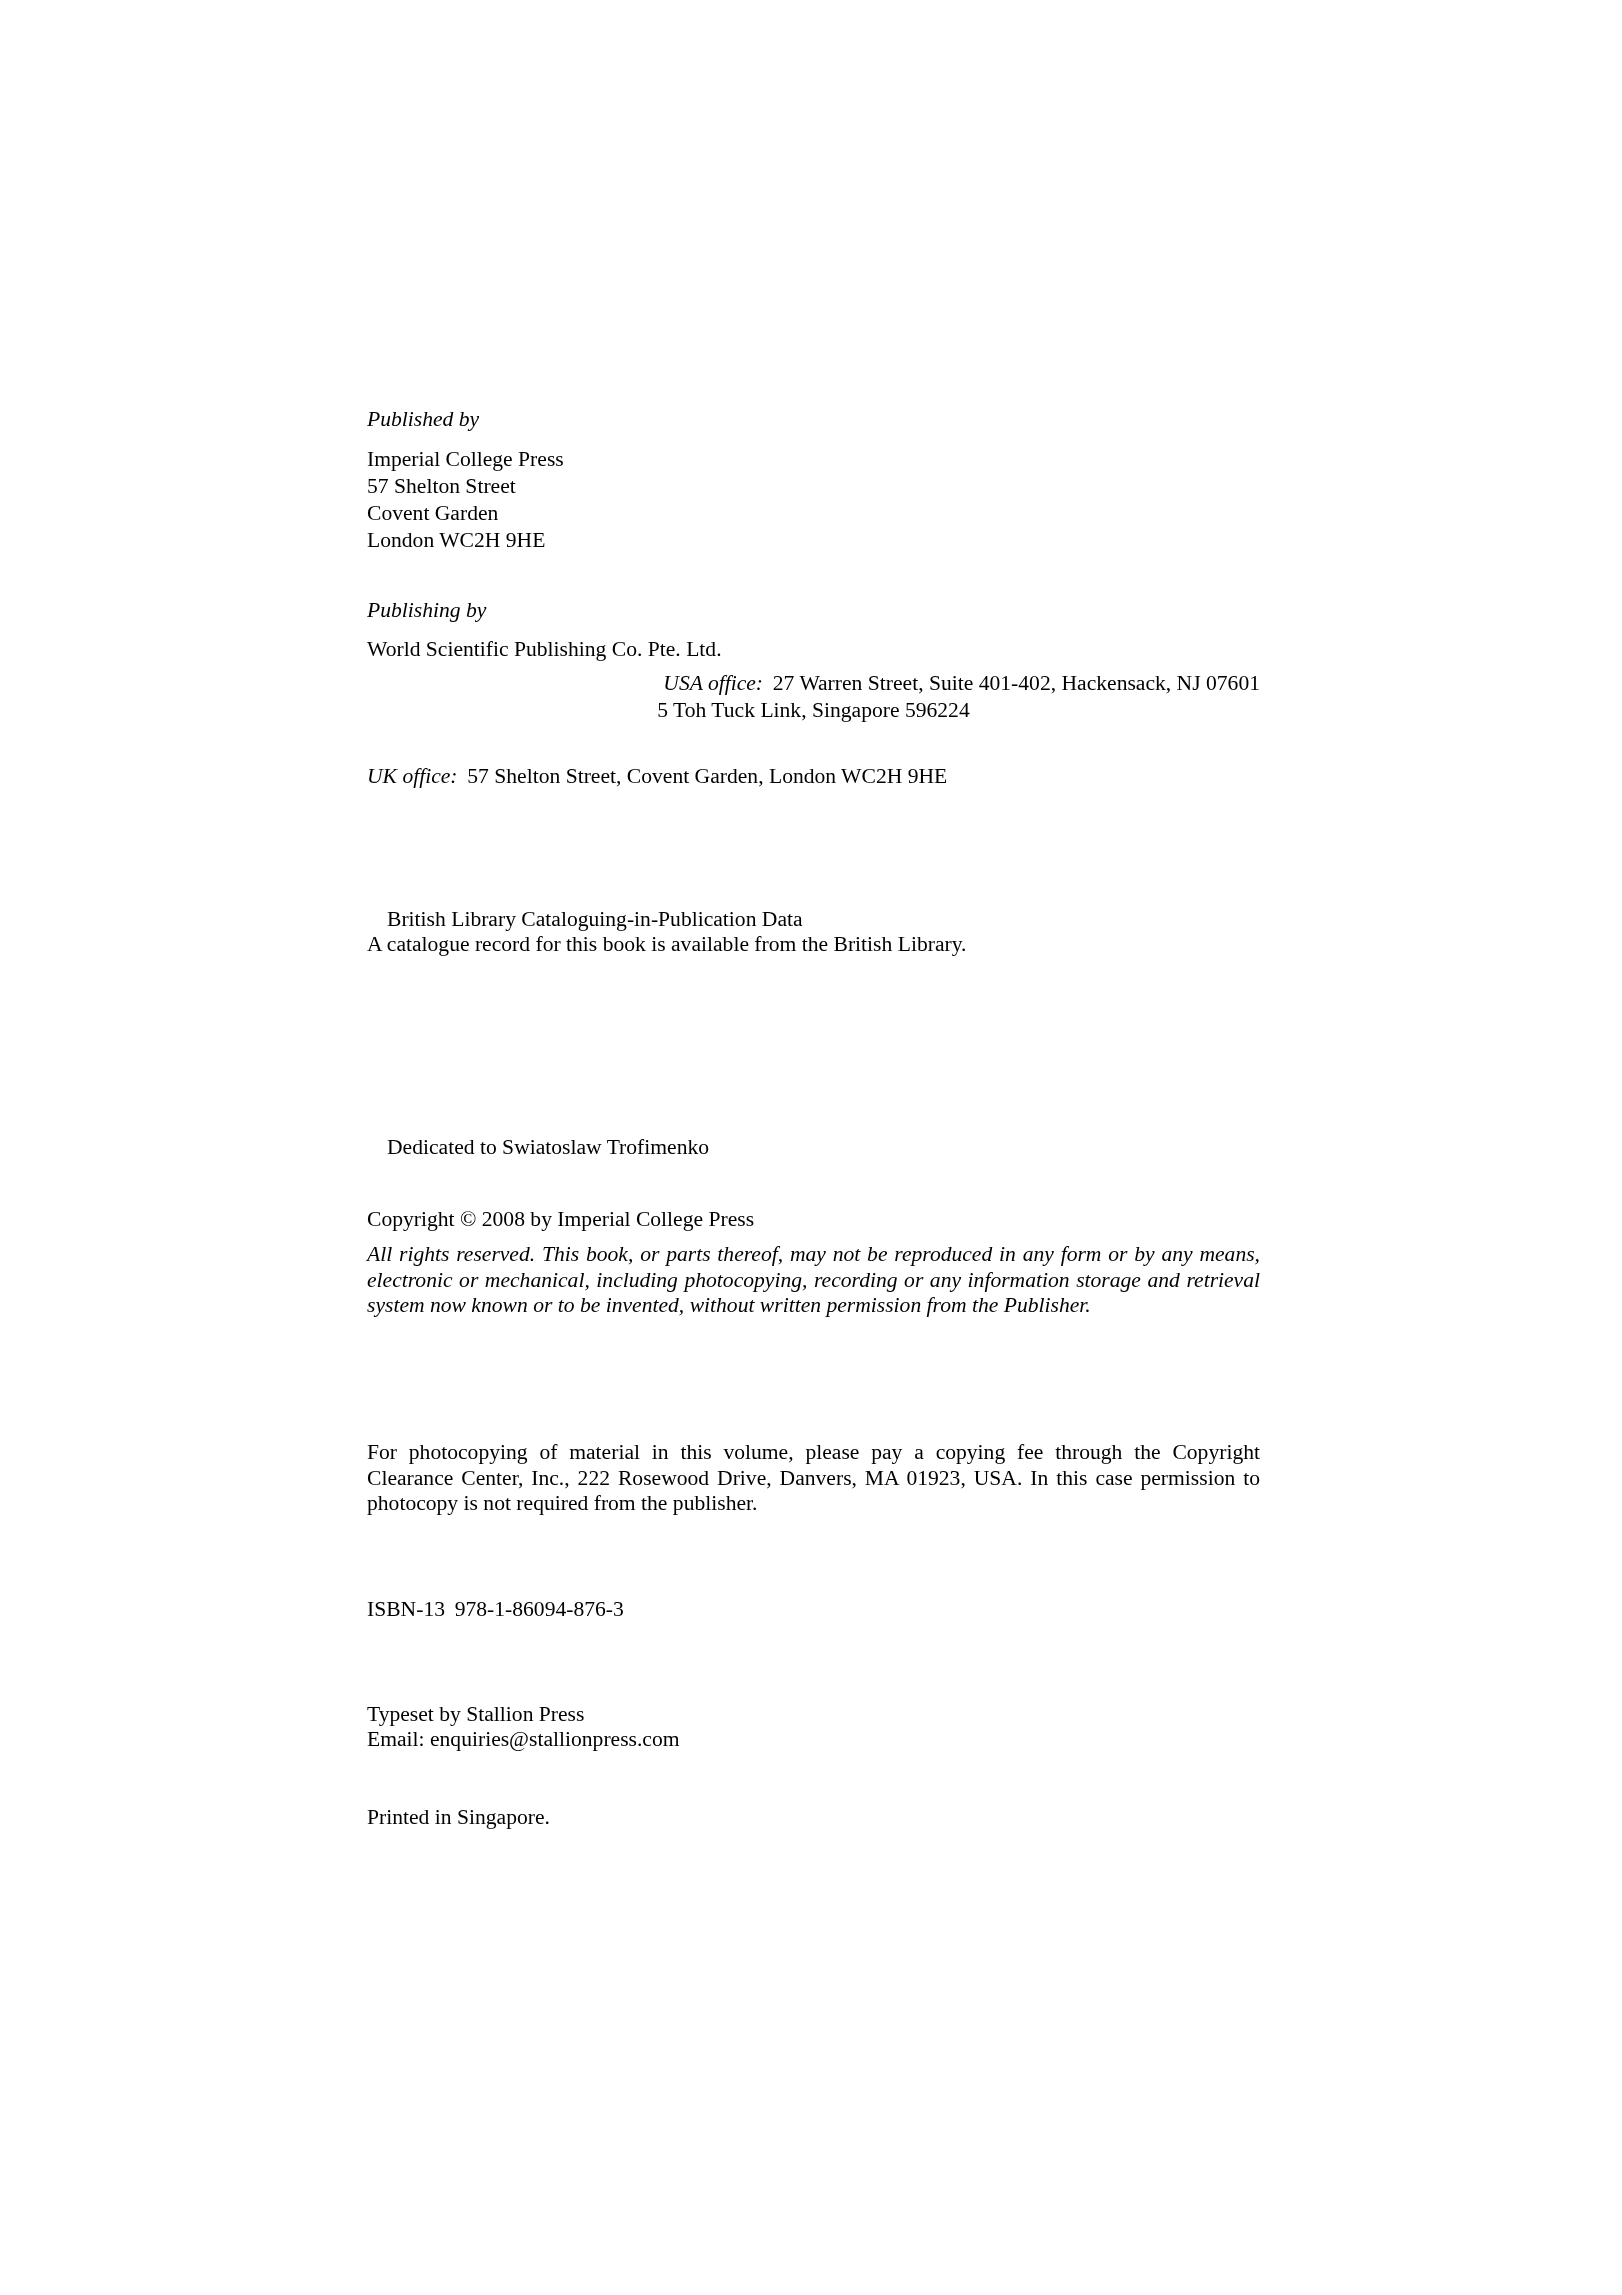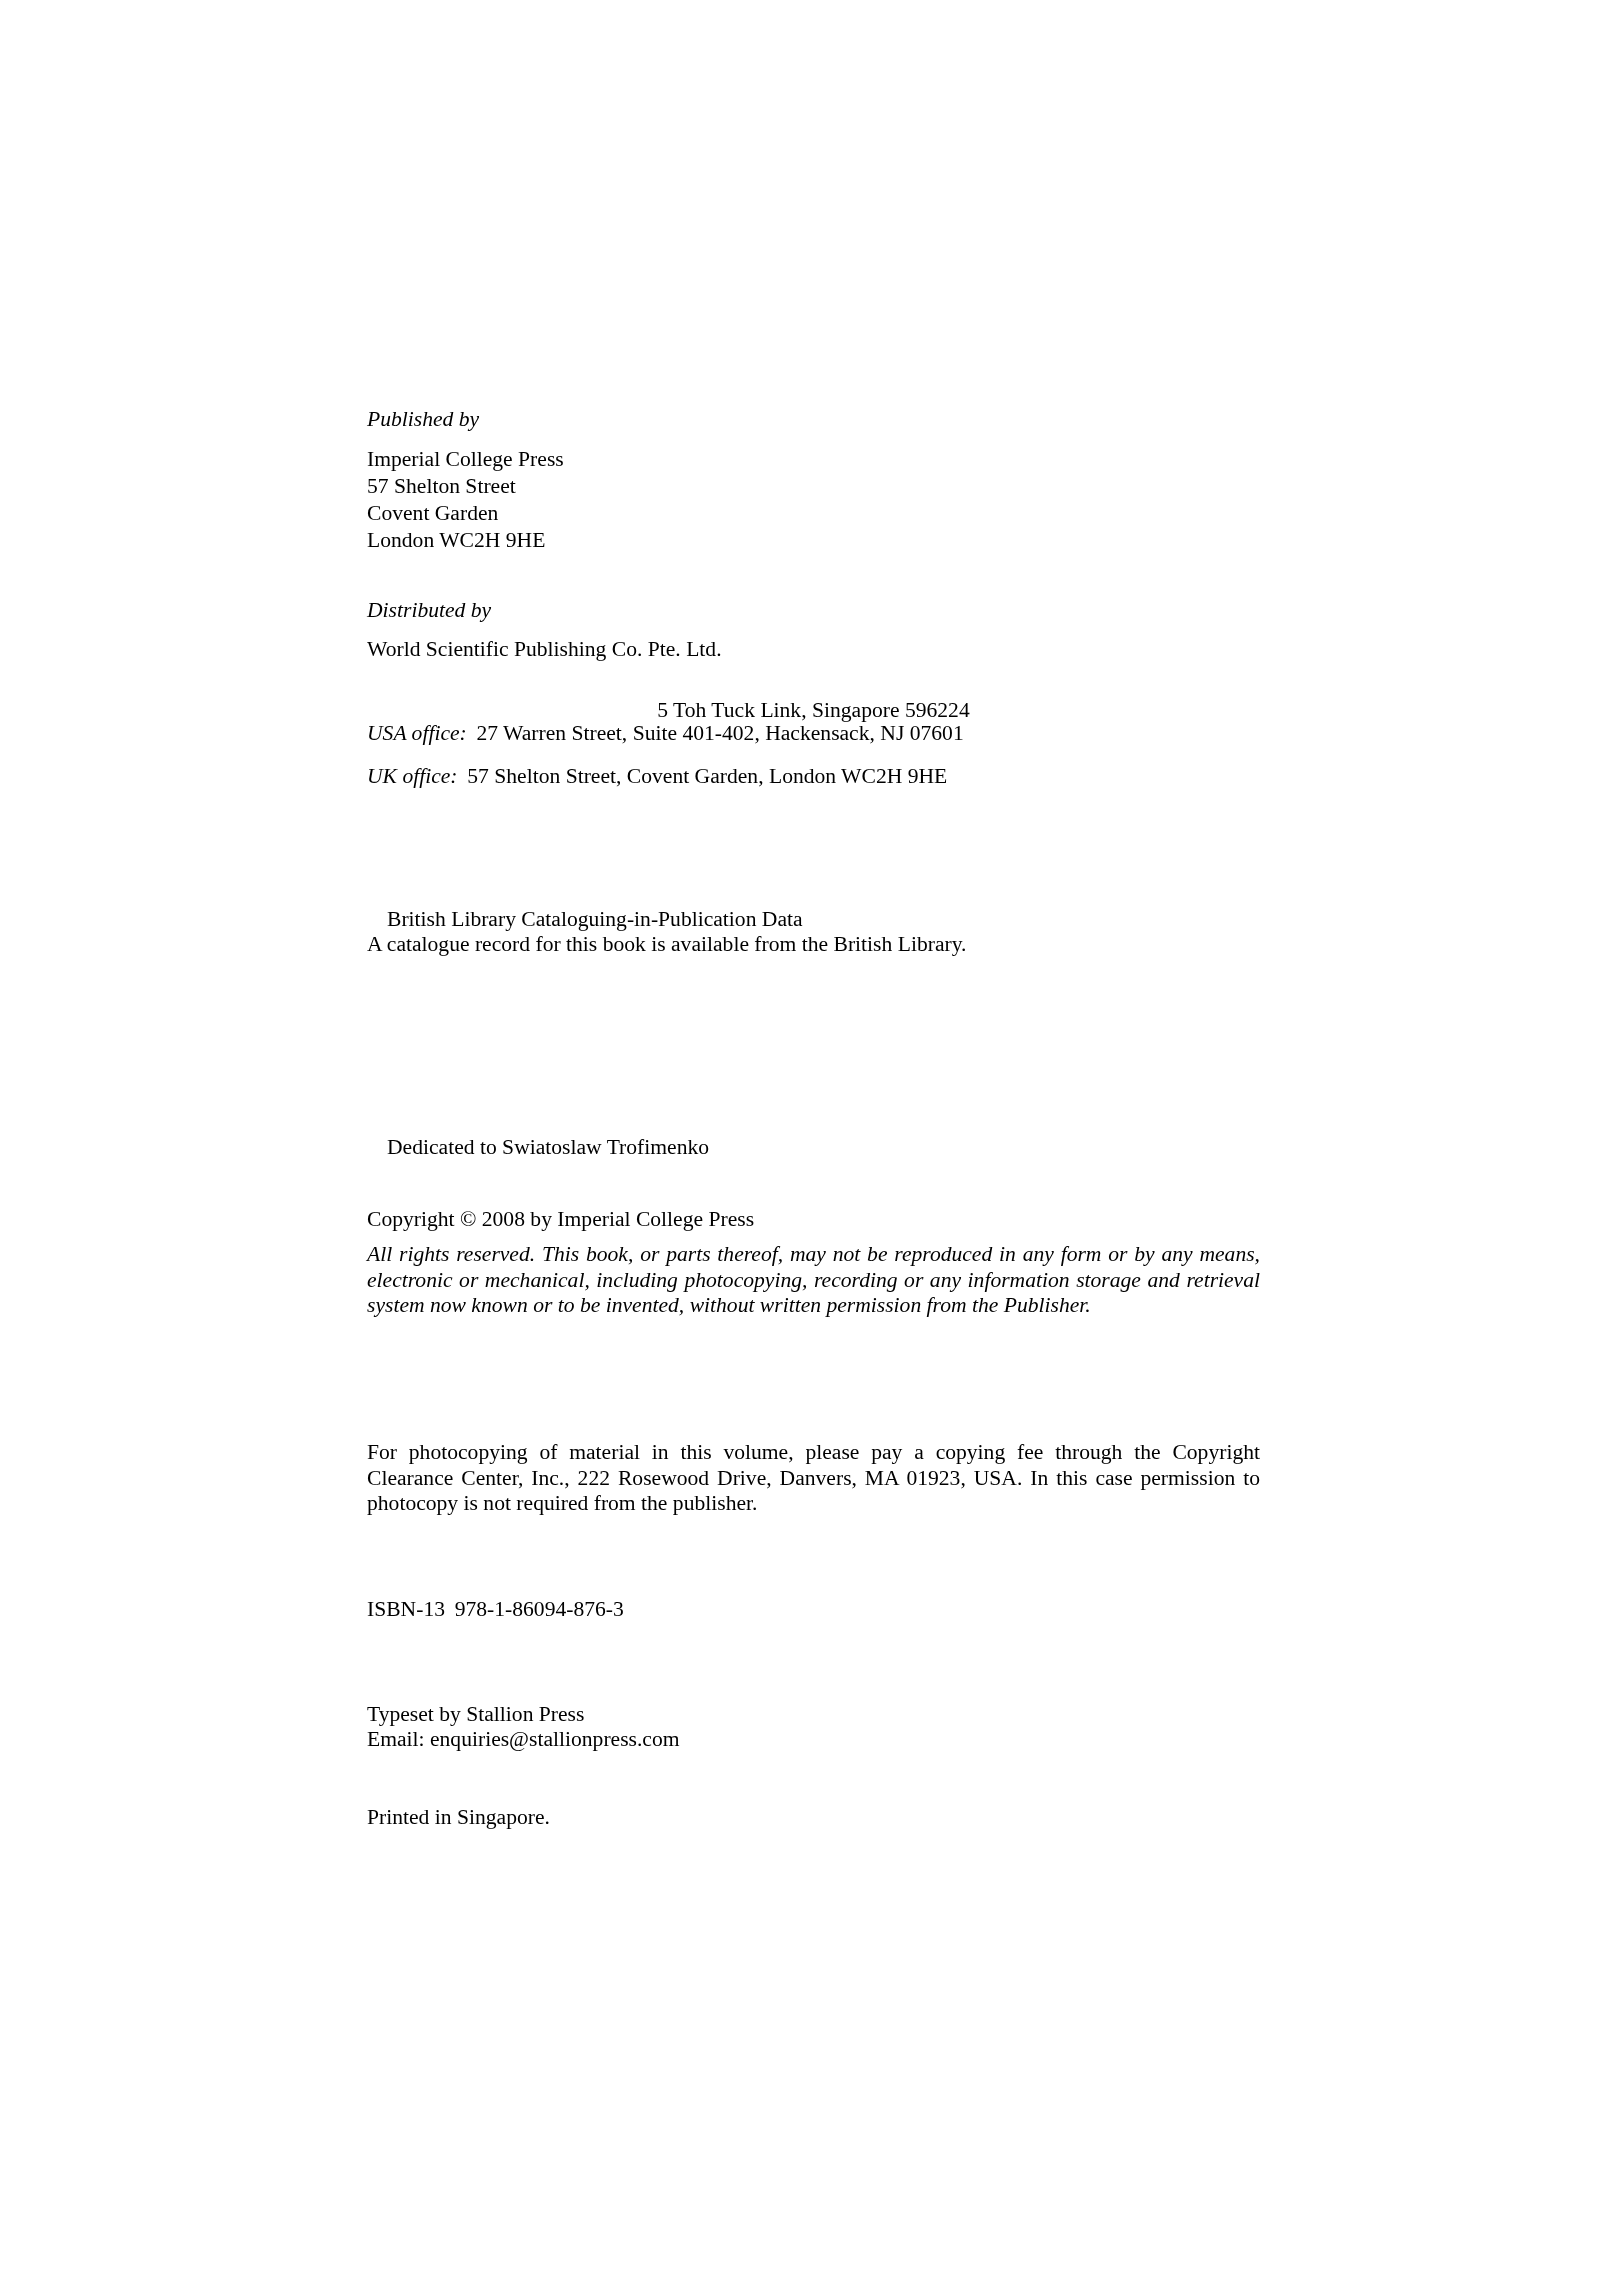--- a/index.html
+++ b/index.html
@@ -24,21 +24,21 @@
   }
   .italic { font-style: italic; }
   .bold   { font-weight: normal; margin-left: 20px; }
   .justify { text-align: justify; }
 
   .b-published-label   { top: 406px;  line-height: 26px; }
   .b-publisher-address { top: 446px;  line-height: 27px; }
   .b-distributed-label { top: 597px;  line-height: 26px; }
   .b-dist-company      { top: 636px;  line-height: 26px; }
   .b-dist-address      { top: 697px; line-height: 26px; text-align: center; }
-  .b-usa-office        { top: 720px; line-height: 26px; }
+  .b-usa-office        { top: 670px; line-height: 26px; text-align: right; }
   .b-uk-office         { top: 739px; line-height: 26px; margin-top: 24px; }
   .b-cataloguing       { top: 907px; line-height: 25px; }
   .b-title-block       { top: 1133px; line-height: 29px; }
   .b-copyright-line    { top: 1206px; line-height: 26px; }
   .b-rights-para       { top: 1242px; line-height: 25.5px; }
   .b-photocopy-para    { top: 1440px; line-height: 25.5px; }
   .b-isbn-block        { top: 1595px; line-height: 28px; }
   .b-typeset-block     { top: 1702px; line-height: 25px; }
   .b-printed-line      { top: 1804px; line-height: 26px; }
 
@@ -58,21 +58,21 @@
 
   <div class="block b-published-label italic">Published by</div>
 
   <div class="block b-publisher-address">
     <div>Imperial College Press</div>
     <div>57 Shelton Street</div>
     <div>Covent Garden</div>
     <div>London WC2H 9HE</div>
   </div>
 
-  <div class="block b-distributed-label italic">Distributed by</div>
+  <div class="block b-distributed-label italic">Publishing by</div>
 
   <div class="block b-dist-company">World Scientific Publishing Co. Pte. Ltd.</div>
 
   <div class="block b-dist-address">5 Toh Tuck Link, Singapore 596224</div>
 
   <div class="block b-usa-office"><span class="office-label">USA office:</span><span>27 Warren Street, Suite 401-402, Hackensack, NJ 07601</span></div>
 
   <div class="block b-uk-office"><span class="office-label">UK office:</span><span>57 Shelton Street, Covent Garden, London WC2H 9HE</span></div>
 
   <div class="block b-cataloguing">

